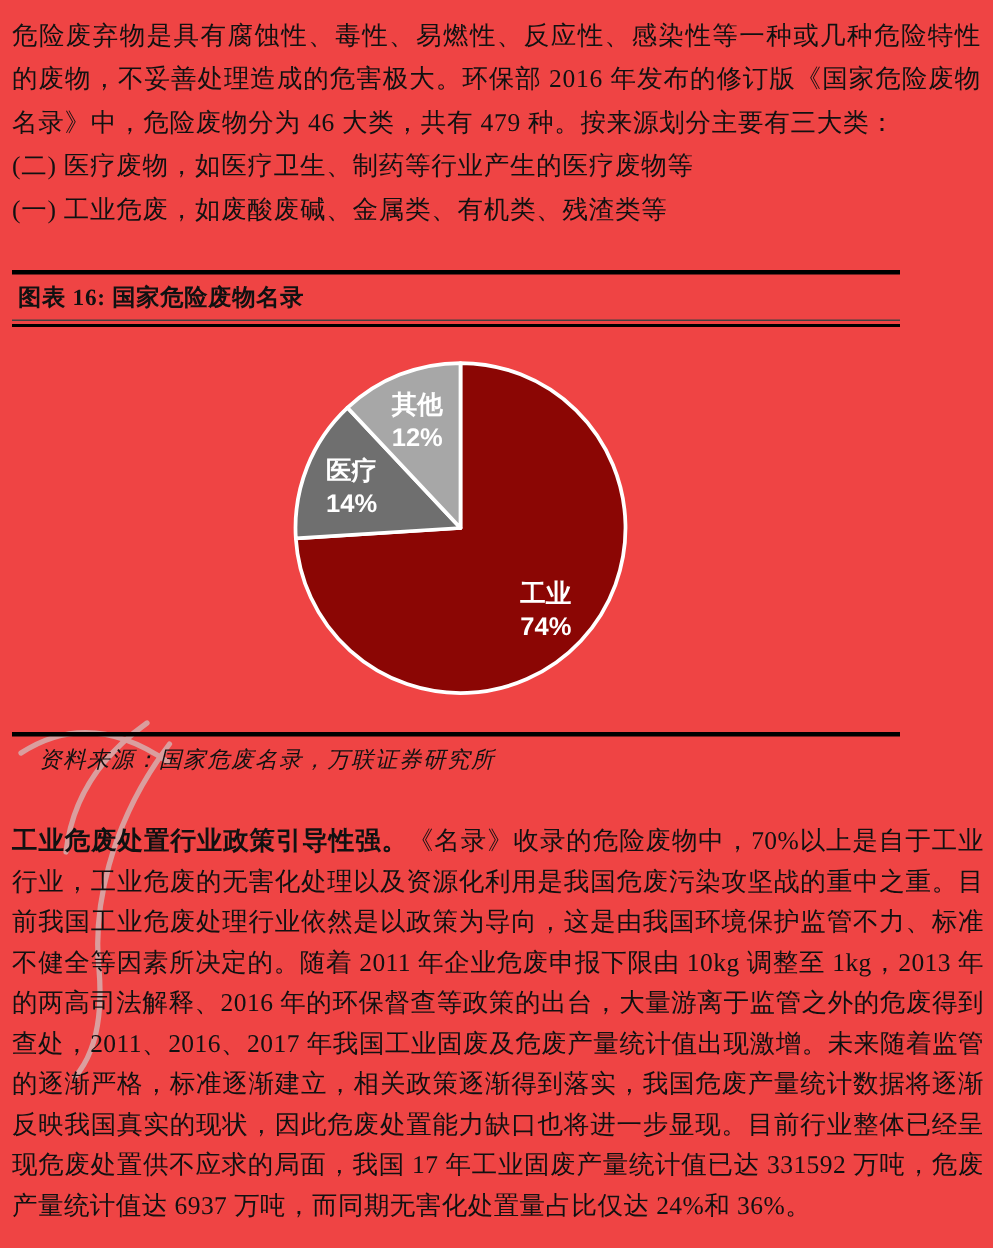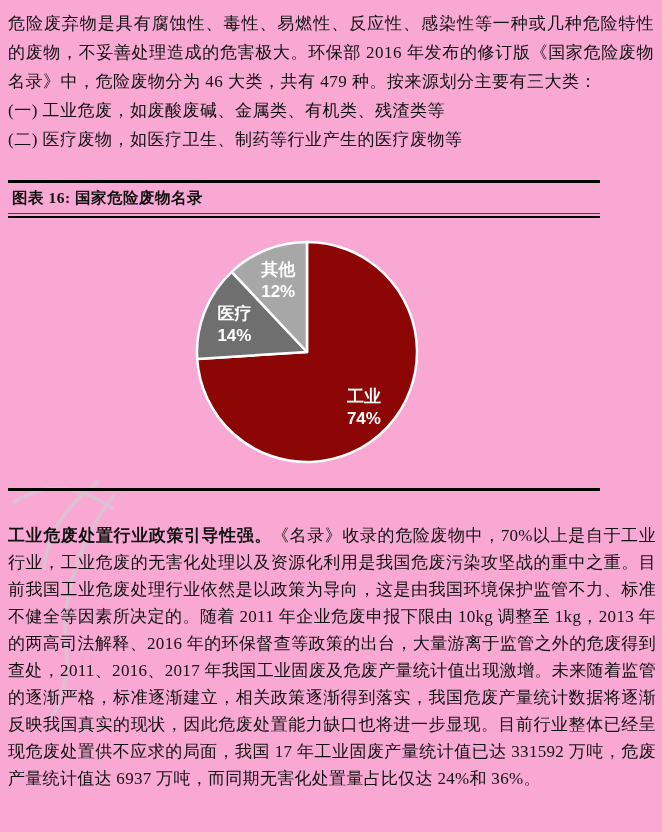--- a/index.html
+++ b/index.html
@@ -1,21 +1,21 @@
 <!DOCTYPE html>
 <html><head>
 <meta charset="utf-8">
 <style>
   * { margin: 0; padding: 0; box-sizing: border-box; }
   html, body { background: #ffffff; }
   .page {
     position: relative;
     width: 662px;
     height: 832px;
-    background: #f9a8d4;
+    background: #ef4444;
     overflow: hidden;
     font-family: "Liberation Serif", "DejaVu Serif", serif;
     color: #111111;
   }
   .content { position: relative; padding: 9px 8px 0 8px; z-index: 1; }
 
   
   .intro-text {
     width: 646px;
     font-size: 17px;
@@ -82,22 +82,22 @@
       <path d="M 98 14 Q 50 48 44 100"></path>
       <path d="M 113 28 C 72 82, 62 140, 66 178 C 69 214, 62 236, 50 250"></path>
     </g>
   </svg>
 
   <div class="content">
 
     <div class="intro-text">危险废弃物是具有腐蚀性、毒性、易燃性、反应性、感染性等一种或几种危险特性的废物，不妥善处理造成的危害极大。环保部 2016 年发布的修订版《国家危险废物名录》中，危险废物分为 46 大类，共有 479 种。按来源划分主要有三大类：</div>
 
     <div class="intro-list">
+      <div class="li">(二) 医疗废物，如医疗卫生、制药等行业产生的医疗废物等</div>
       <div class="li">(一) 工业危废，如废酸废碱、金属类、有机类、残渣类等</div>
-      <div class="li">(二) 医疗废物，如医疗卫生、制药等行业产生的医疗废物等</div>
     </div>
 
     <div class="figure">
       <div class="fig-head">
         <div class="fig-title-row">
           <span class="fig-title">图表 16: 国家危险废物名录</span>
         </div>
         <div class="fig-head-rule2"></div>
       </div>
 
@@ -106,20 +106,21 @@
             <path d="M 299 134 L 299.00 24.00 A 110 110 0 1 1 189.22 140.91 Z" fill="#8B0604" stroke="#FFFFFF" stroke-width="2.5" stroke-linejoin="round"></path>
             <text x="355.9" y="187.5" text-anchor="middle" fill="#FFFFFF" font-size="17" font-weight="bold" font-family="&quot;Liberation Sans&quot;, sans-serif"><tspan x="355.9" dy="-4">工业</tspan><tspan x="355.9" dy="22">74%</tspan></text>
             <path d="M 299 134 L 189.22 140.91 A 110 110 0 0 1 223.70 53.81 Z" fill="#6F6F6F" stroke="#FFFFFF" stroke-width="2.5" stroke-linejoin="round"></path>
             <text x="226.4" y="105.2" text-anchor="middle" fill="#FFFFFF" font-size="17" font-weight="bold" font-family="&quot;Liberation Sans&quot;, sans-serif"><tspan x="226.4" dy="-4">医疗</tspan><tspan x="226.4" dy="22">14%</tspan></text>
             <path d="M 299 134 L 223.70 53.81 A 110 110 0 0 1 299.00 24.00 Z" fill="#A7A7A7" stroke="#FFFFFF" stroke-width="2.5" stroke-linejoin="round"></path>
             <text x="270.2" y="61.4" text-anchor="middle" fill="#FFFFFF" font-size="17" font-weight="bold" font-family="&quot;Liberation Sans&quot;, sans-serif"><tspan x="270.2" dy="-4">其他</tspan><tspan x="270.2" dy="22">12%</tspan></text>
           </svg>
       </div>
 
       <div class="fig-foot-rule"></div>
+      <div class="fig-source">资料来源：国家危废名录，万联证券研究所</div>
     </div>
 
     <div class="analysis">
       <span class="lead">工业危废处置行业政策引导性强。</span><span>《名录》收录的危险废物中，70%以上是自于工业行业，工业危废的无害化处理以及资源化利用是我国危废污染攻坚战的重中之重。目前我国工业危废处理行业依然是以政策为导向，这是由我国环境保护监管不力、标准不健全等因素所决定的。随着 2011 年企业危废申报下限由 10kg 调整至 1kg，2013 年的两高司法解释、2016 年的环保督查等政策的出台，大量游离于监管之外的危废得到查处，2011、2016、2017 年我国工业固废及危废产量统计值出现激增。未来随着监管的逐渐严格，标准逐渐建立，相关政策逐渐得到落实，我国危废产量统计数据将逐渐反映我国真实的现状，因此危废处置能力缺口也将进一步显现。目前行业整体已经呈现危废处置供不应求的局面，我国 17 年工业固废产量统计值已达 331592 万吨，危废产量统计值达 6937 万吨，而同期无害化处置量占比仅达 24%和 36%。</span>
     </div>
 
   </div>
 </div>
 
 </body></html>

